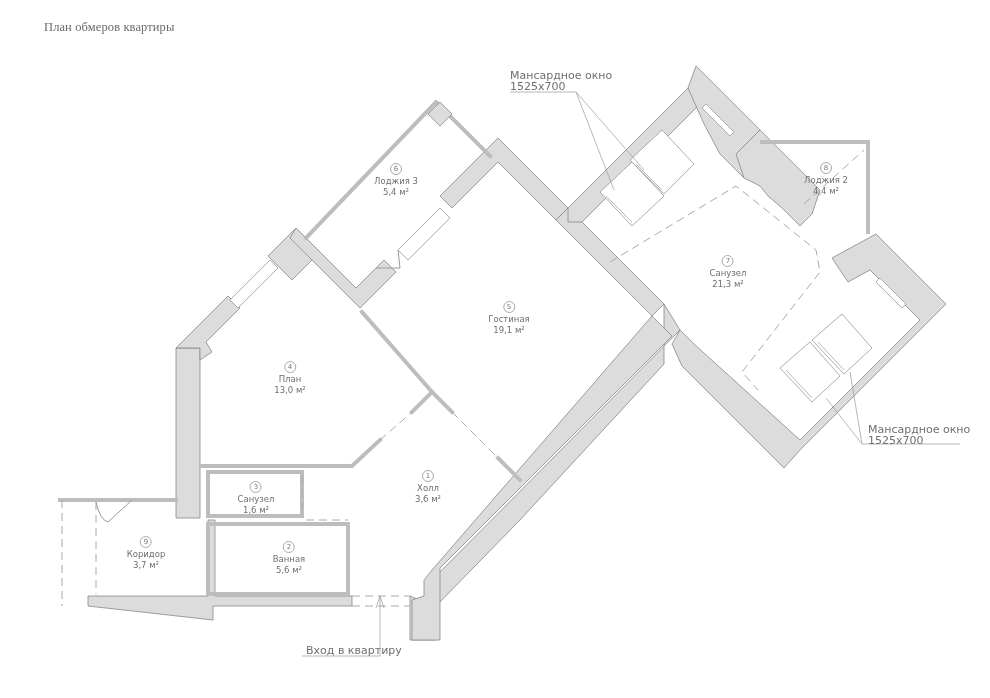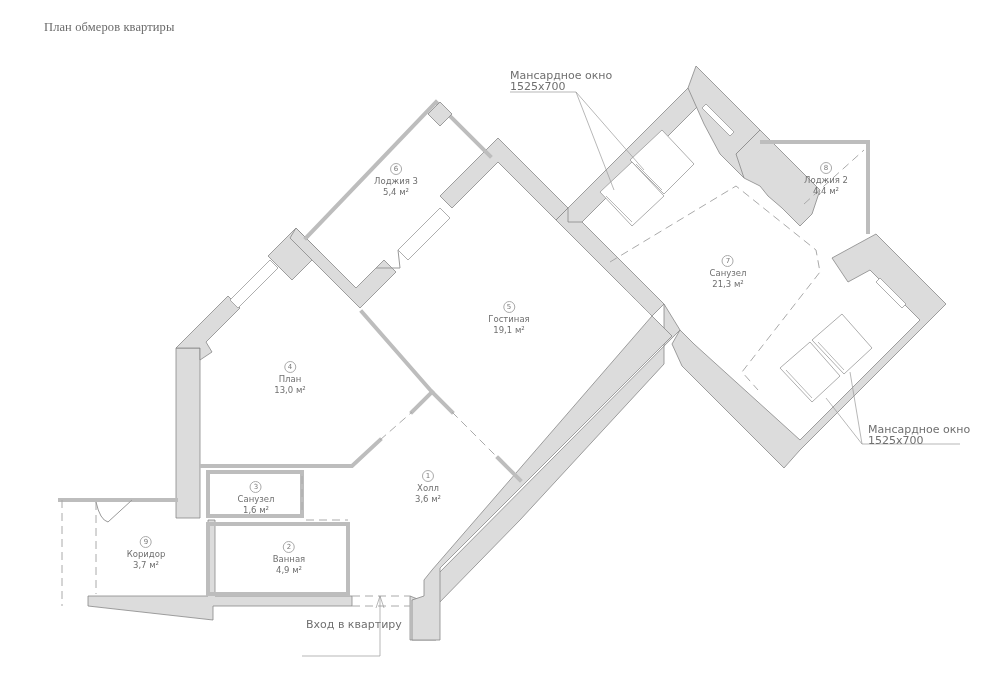--- a/index.html
+++ b/index.html
@@ -101,21 +101,21 @@
 </svg>
 
 <div class="room" style="left:428px; top:470px;">
   <span class="num">1</span><br>
   <span>Холл</span><br>
   <span>3,6 м²</span>
 </div>
 <div class="room" style="left:289px; top:541px;">
   <span class="num">2</span><br>
   <span>Ванная</span><br>
-  <span>4,9 м²</span>
+  <span>5,6 м²</span>
 </div>
 <div class="room" style="left:256px; top:481px;">
   <span class="num">3</span><br>
   <span>Санузел</span><br>
   <span>1,6 м²</span>
 </div>
 <div class="room" style="left:290px; top:361px;">
   <span class="num">4</span><br>
   <span>План</span><br>
   <span>13,0 м²</span>
@@ -147,13 +147,13 @@
 </div>
 
 <div class="note" style="left:510px; top:70px;">
   <span>Мансардное окно</span><br>
   <span>1525x700</span>
 </div>
 <div class="note" style="left:868px; top:424px;">
   <span>Мансардное окно</span><br>
   <span>1525x700</span>
 </div>
-<div class="note" style="left:306px; top:619px;">Вход в квартиру</div>
+<div class="note" style="left:306px; top:645px;">Вход в квартиру</div>
 
 </body></html>

